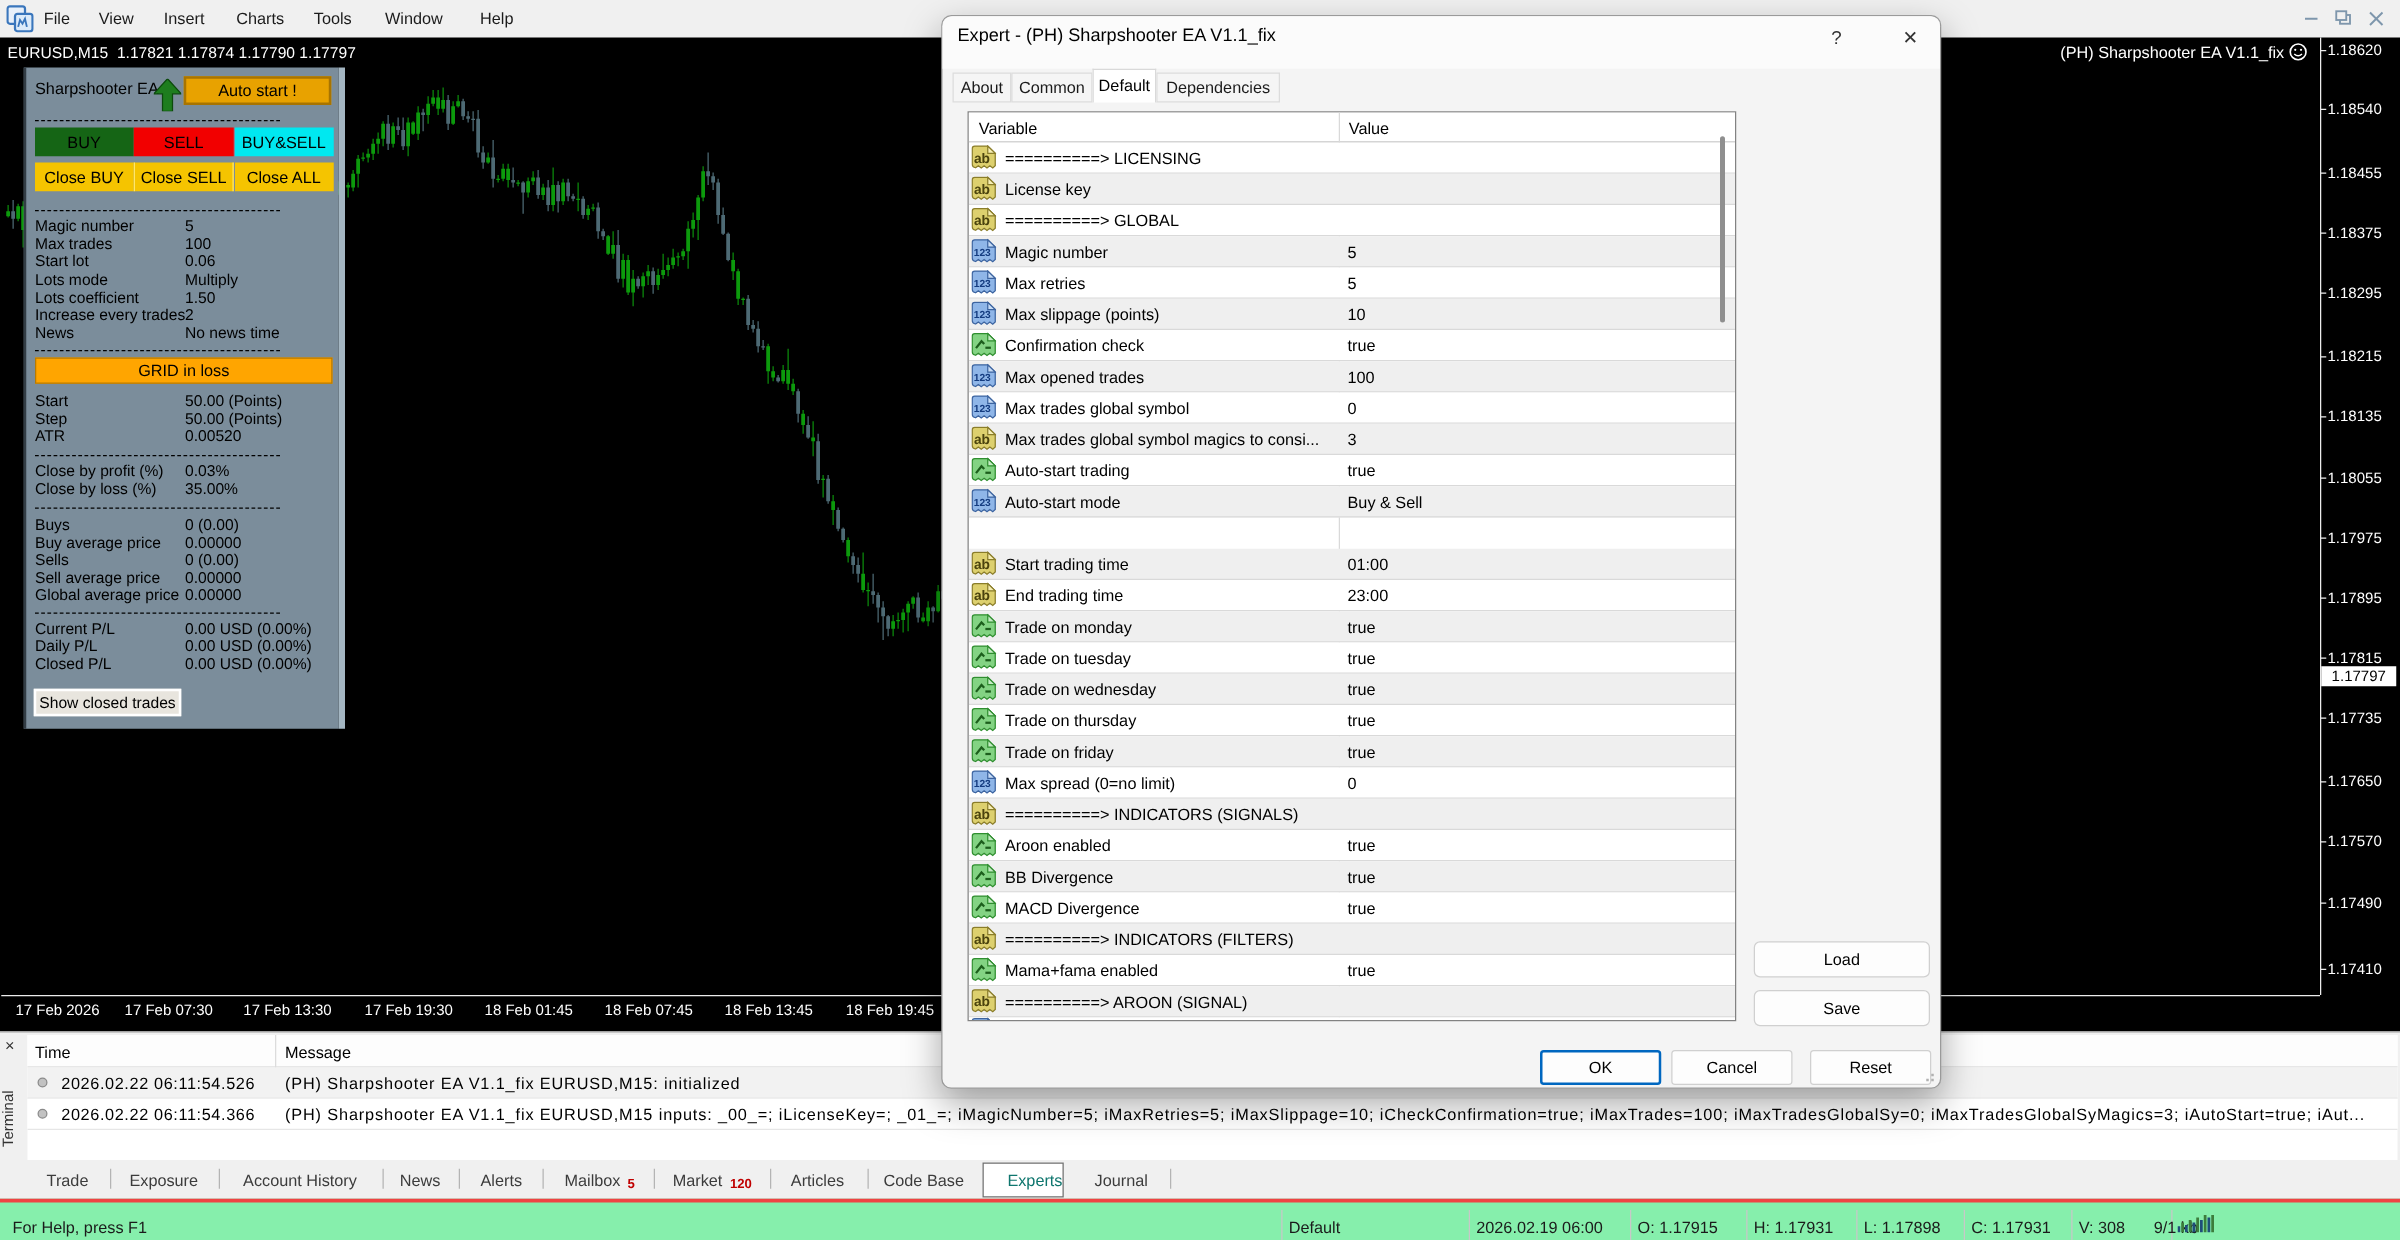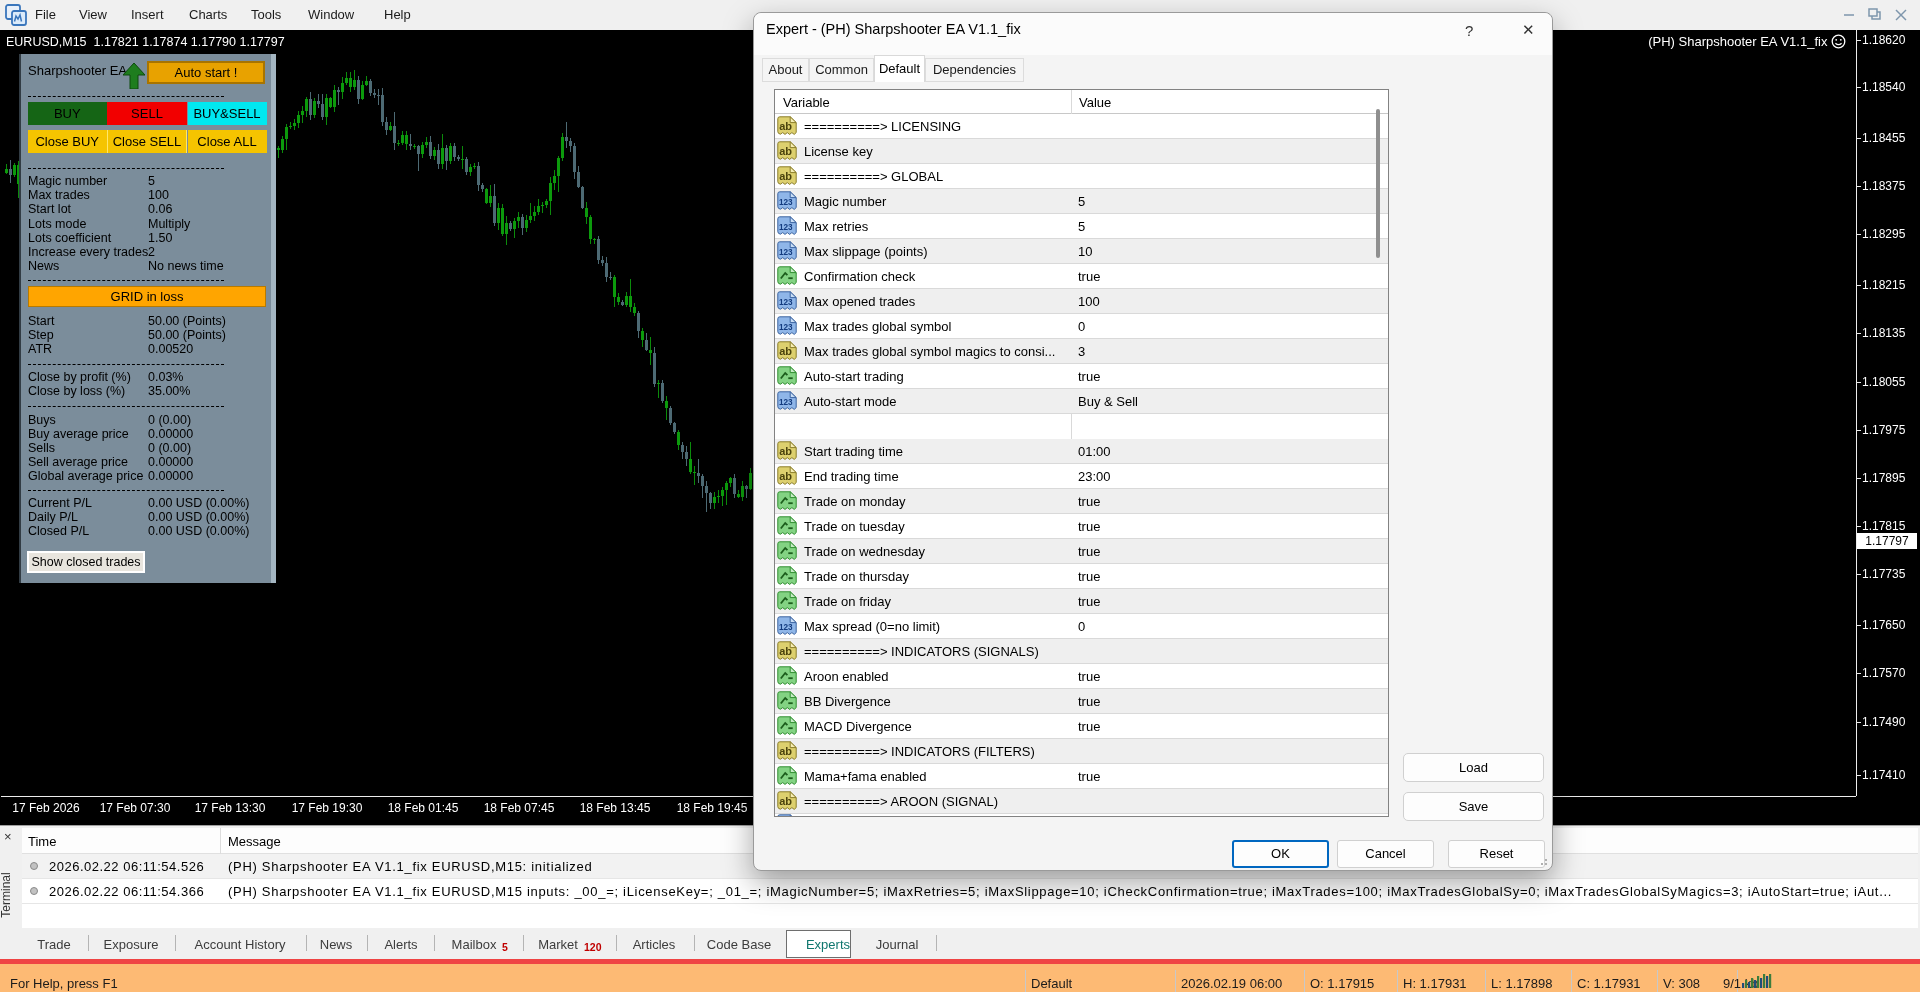--- a/index.html
+++ b/index.html
@@ -50,21 +50,21 @@
 .lrow { position:absolute; left:0; width:1896px; height:25px; background:#fff; border-bottom:1px solid #e6e6e6; }
 .lrow.odd { background:#f2f2f2; }
 .lic { position:absolute; left:8px; top:8px; width:8px; height:8px; border-radius:50%; background:#c2c2c2; border:1px solid #8a8a8a; }
 .lts { position:absolute; left:27px; top:5px; font-size:13px; color:#000; letter-spacing:0.5px; }
 .lmsg { position:absolute; left:206px; top:5px; font-size:13px; color:#000; white-space:nowrap; letter-spacing:0.7px; }
 #btabs { position:absolute; left:0; top:928px; width:1920px; height:31px; background:#f0f0f0; }
 .btab { position:absolute; top:9px; transform:translateX(-50%); font-size:13px; color:#3c3c3c; }
 .bsub { position:absolute; top:13px; font-size:10.5px; font-weight:bold; color:#c00000; }
 .bsep { position:absolute; top:7px; width:1px; height:16px; background:#b4b4b4; }
 .btabsel { position:absolute; left:786px; top:2px; width:65px; height:28px; background:#fff; border:1px solid #6e6e6e; font-size:13px; color:#0f766e; text-align:right; line-height:27px; }
-#sbar { position:absolute; left:0; top:959px; width:1920px; height:33px; background:#fdba74; border-top:5px solid #ef4444; }
+#sbar { position:absolute; left:0; top:959px; width:1920px; height:33px; background:#86efac; border-top:3px solid #ef4444; }
 .sitem { position:absolute; top:12px; font-size:13px; color:#1b1b1b; }
 .sdiv { position:absolute; top:6px; width:1px; height:24px; background:#c8c8c8; }
 </style></head>
 <body>
 <div id="chart">
   <svg width="1856" height="766" style="position:absolute;left:0;top:0">
       <rect x="6" y="134" width="1" height="10" fill="#0b8b0b"></rect>
       <rect x="5" y="139" width="3" height="4" fill="#0c9a0c"></rect>
       <rect x="10" y="130" width="1" height="23" fill="#4d6a74"></rect>
       <rect x="9" y="139" width="3" height="6" fill="#4d6a74"></rect>

